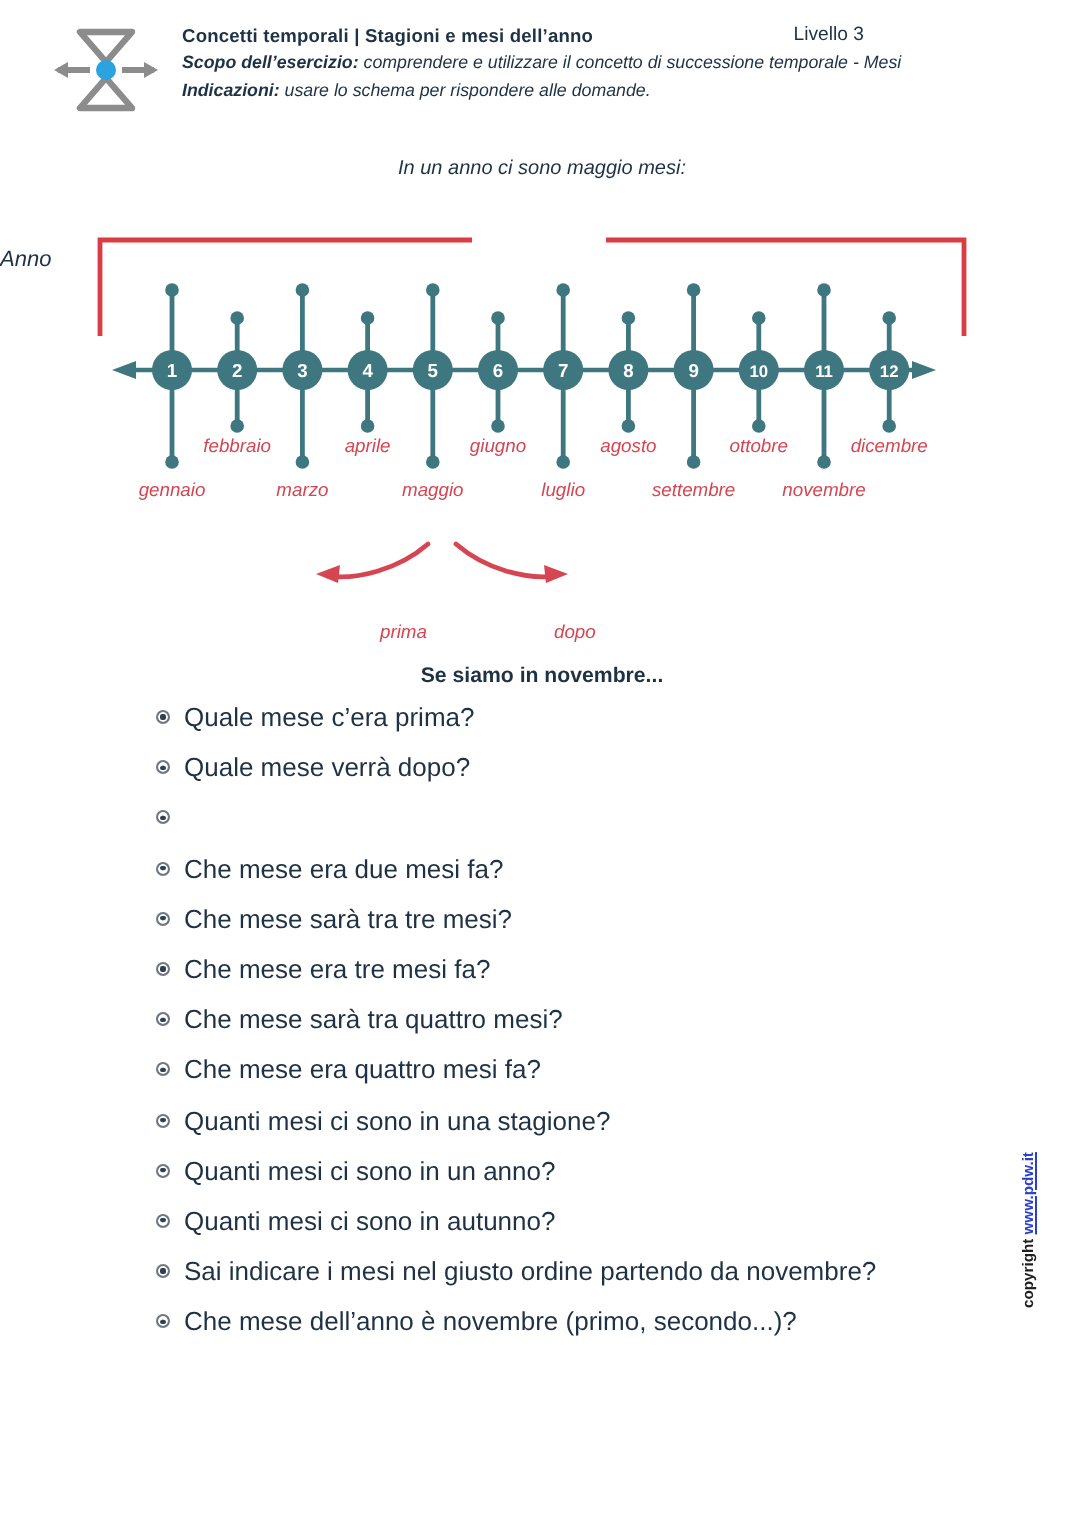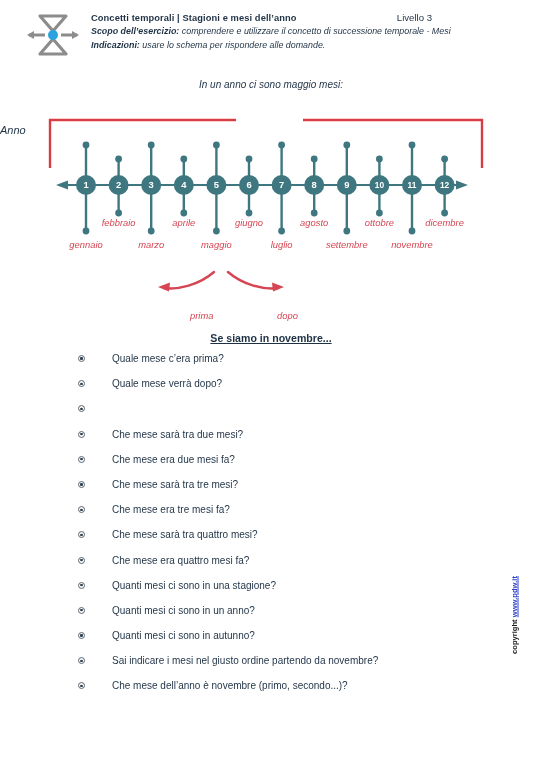--- a/index.html
+++ b/index.html
@@ -43,37 +43,37 @@
   
   .pd{position:absolute;left:0;top:262px;width:542px;height:60px;}
   .pd-lab{
     position:absolute;font-size:9.4px;font-style:italic;color:#D64552;
     white-space:nowrap;
   }
 
   
   .q-head{
     position:absolute;left:0;top:332px;width:542px;text-align:center;
-    font-size:10.6px;font-weight:bold;color:#1F3245;text-decoration:underline;
+    font-size:10.6px;font-weight:bold;color:#1F3245;
   }
   .qlist{position:absolute;left:78px;top:352px;width:420px;}
   .qrow{
     position:relative;height:25.2px;display:flex;align-items:flex-start;
   }
   .bullet{
     position:absolute;left:0;top:3px;width:7px;height:7px;border-radius:50%;
     background:#9aa3ad;box-shadow:inset 0 0 0 1.6px #ffffff;
     border:1px solid #6f7882;box-sizing:border-box;
   }
   .bullet::after{
     content:"";position:absolute;left:1.4px;top:1.4px;width:2.2px;height:2.2px;
     border-radius:50%;background:#30404f;
   }
   .qtext{
-    margin-left:34px;font-size:10px;color:#1F3245;line-height:13px;
+    margin-left:14px;font-size:13px;color:#1F3245;line-height:13px;
     white-space:nowrap;
   }
 
   
   .copy{
     position:absolute;left:505px;top:560px;height:110px;width:18px;
   }
   .copy-inner{
     position:absolute;left:50%;top:50%;
     transform:translate(-50%,-50%) rotate(-90deg);
@@ -246,24 +246,20 @@
       </div>
       <div class="qrow">
         <span class="bullet"></span>
         <span class="qtext">Quale mese verrà dopo?</span>
       </div>
       <div class="qrow">
         <span class="bullet"></span>
       </div>
       <div class="qrow">
         <span class="bullet"></span>
-        <span class="qtext">Che mese sarà tra due mesi?</span>
-      </div>
-      <div class="qrow">
-        <span class="bullet"></span>
         <span class="qtext">Che mese era due mesi fa?</span>
       </div>
       <div class="qrow">
         <span class="bullet"></span>
         <span class="qtext">Che mese sarà tra tre mesi?</span>
       </div>
       <div class="qrow">
         <span class="bullet"></span>
         <span class="qtext">Che mese era tre mesi fa?</span>
       </div>

